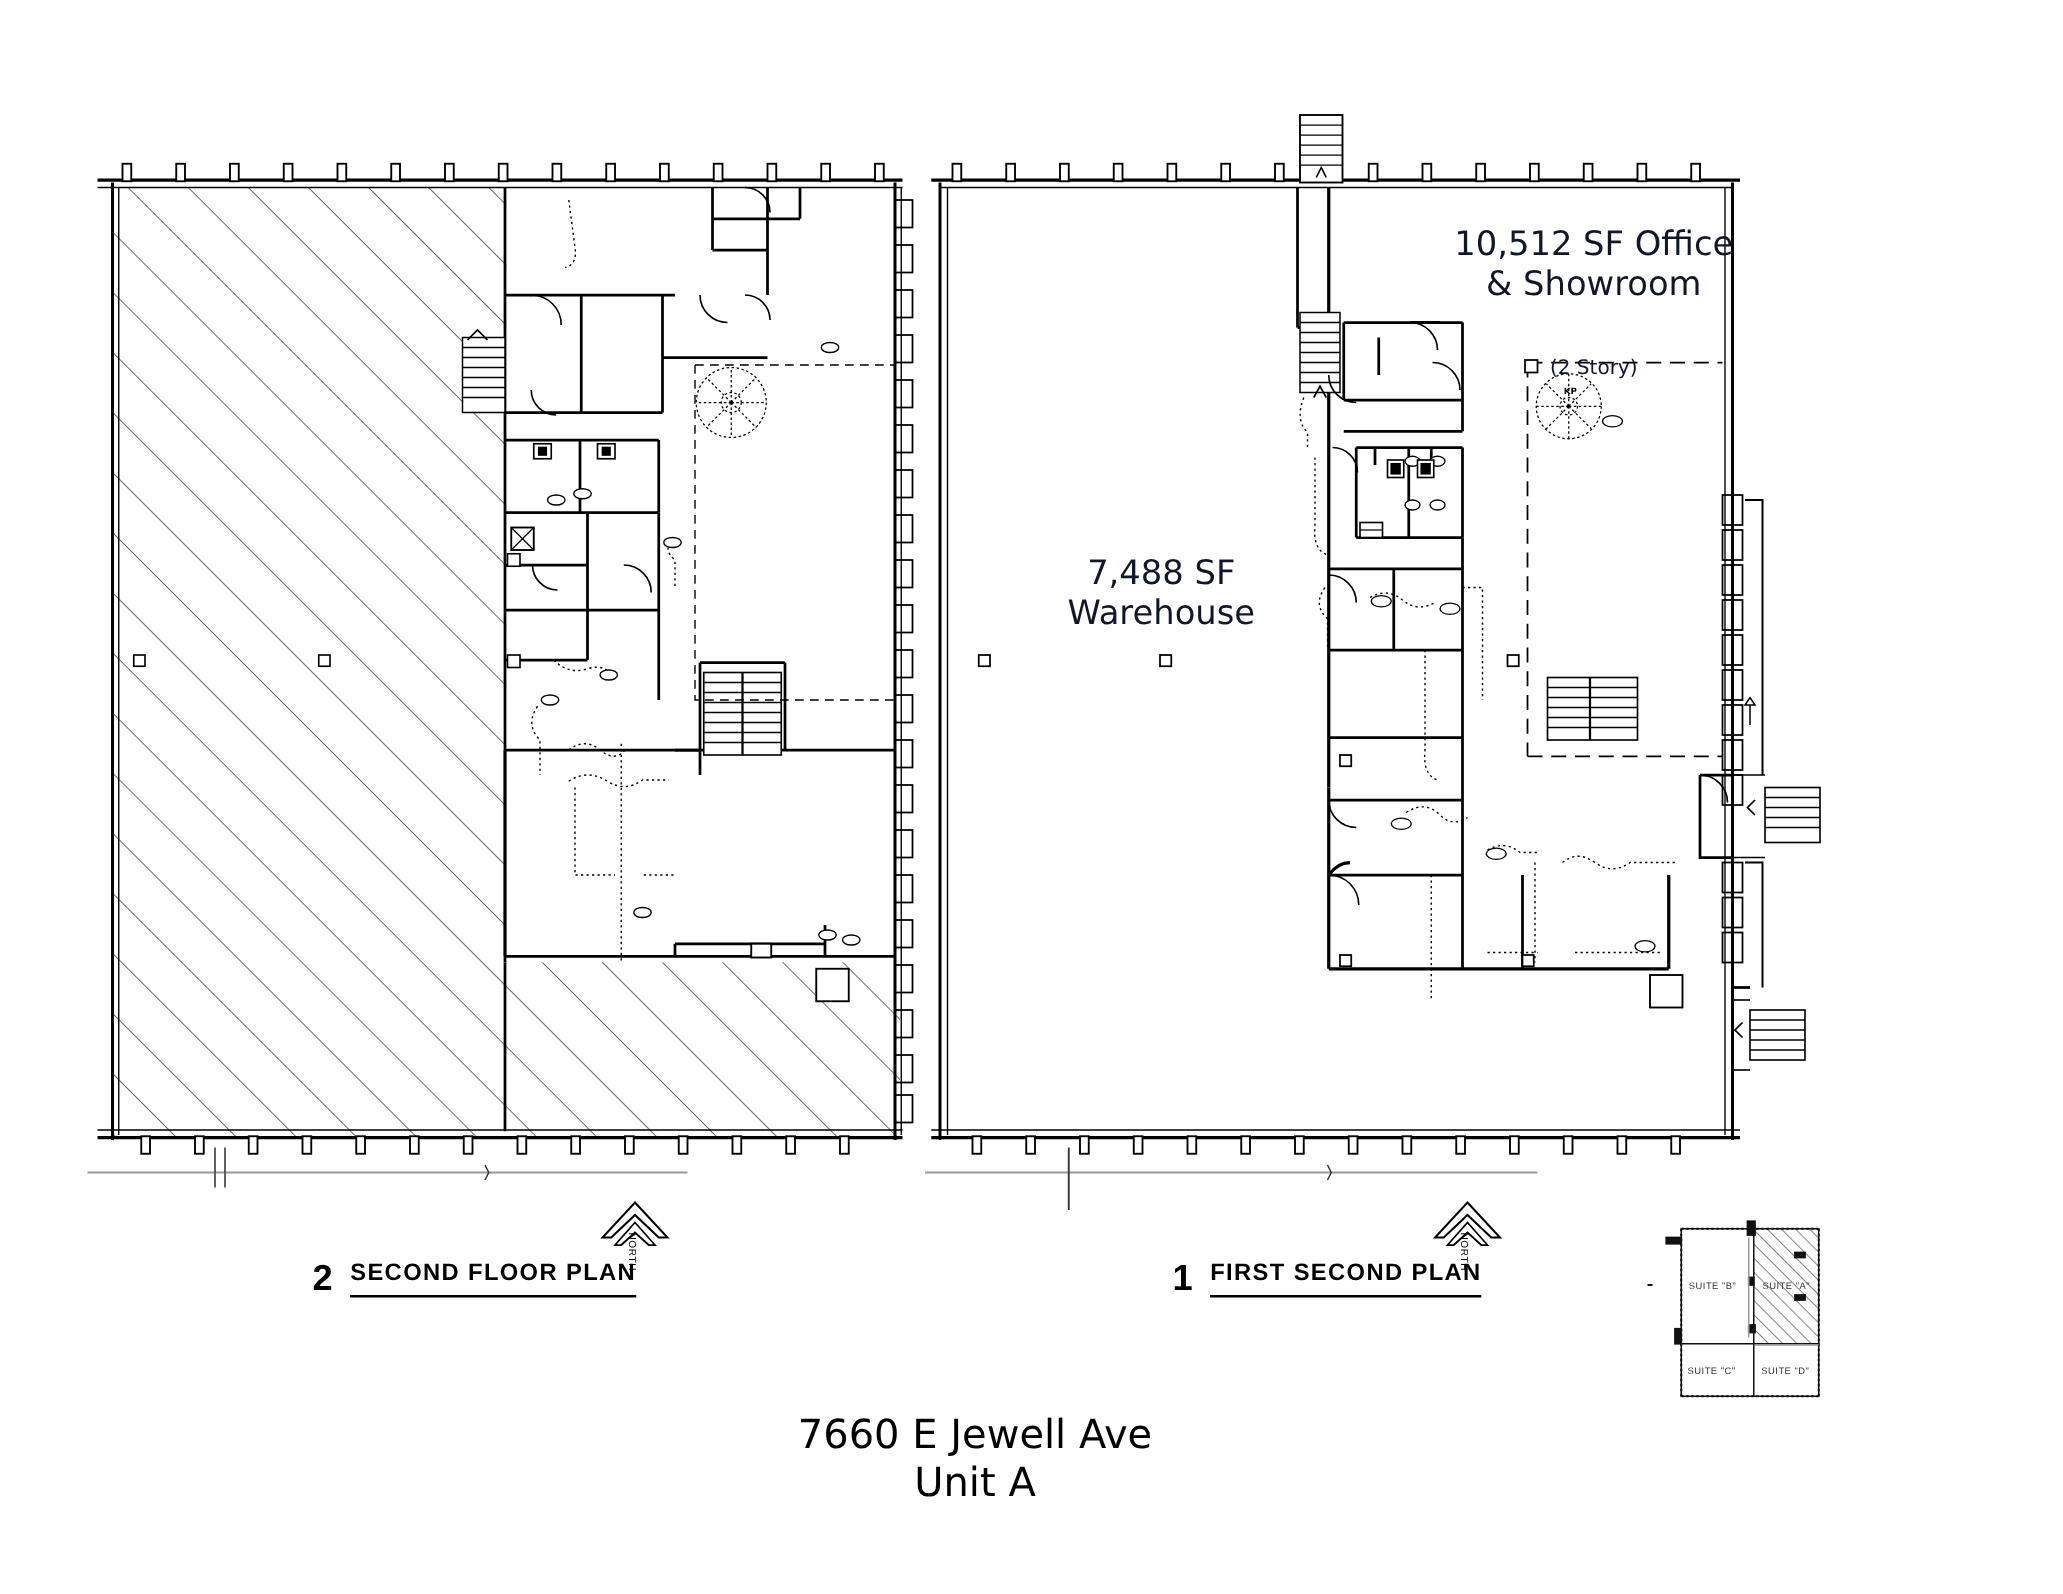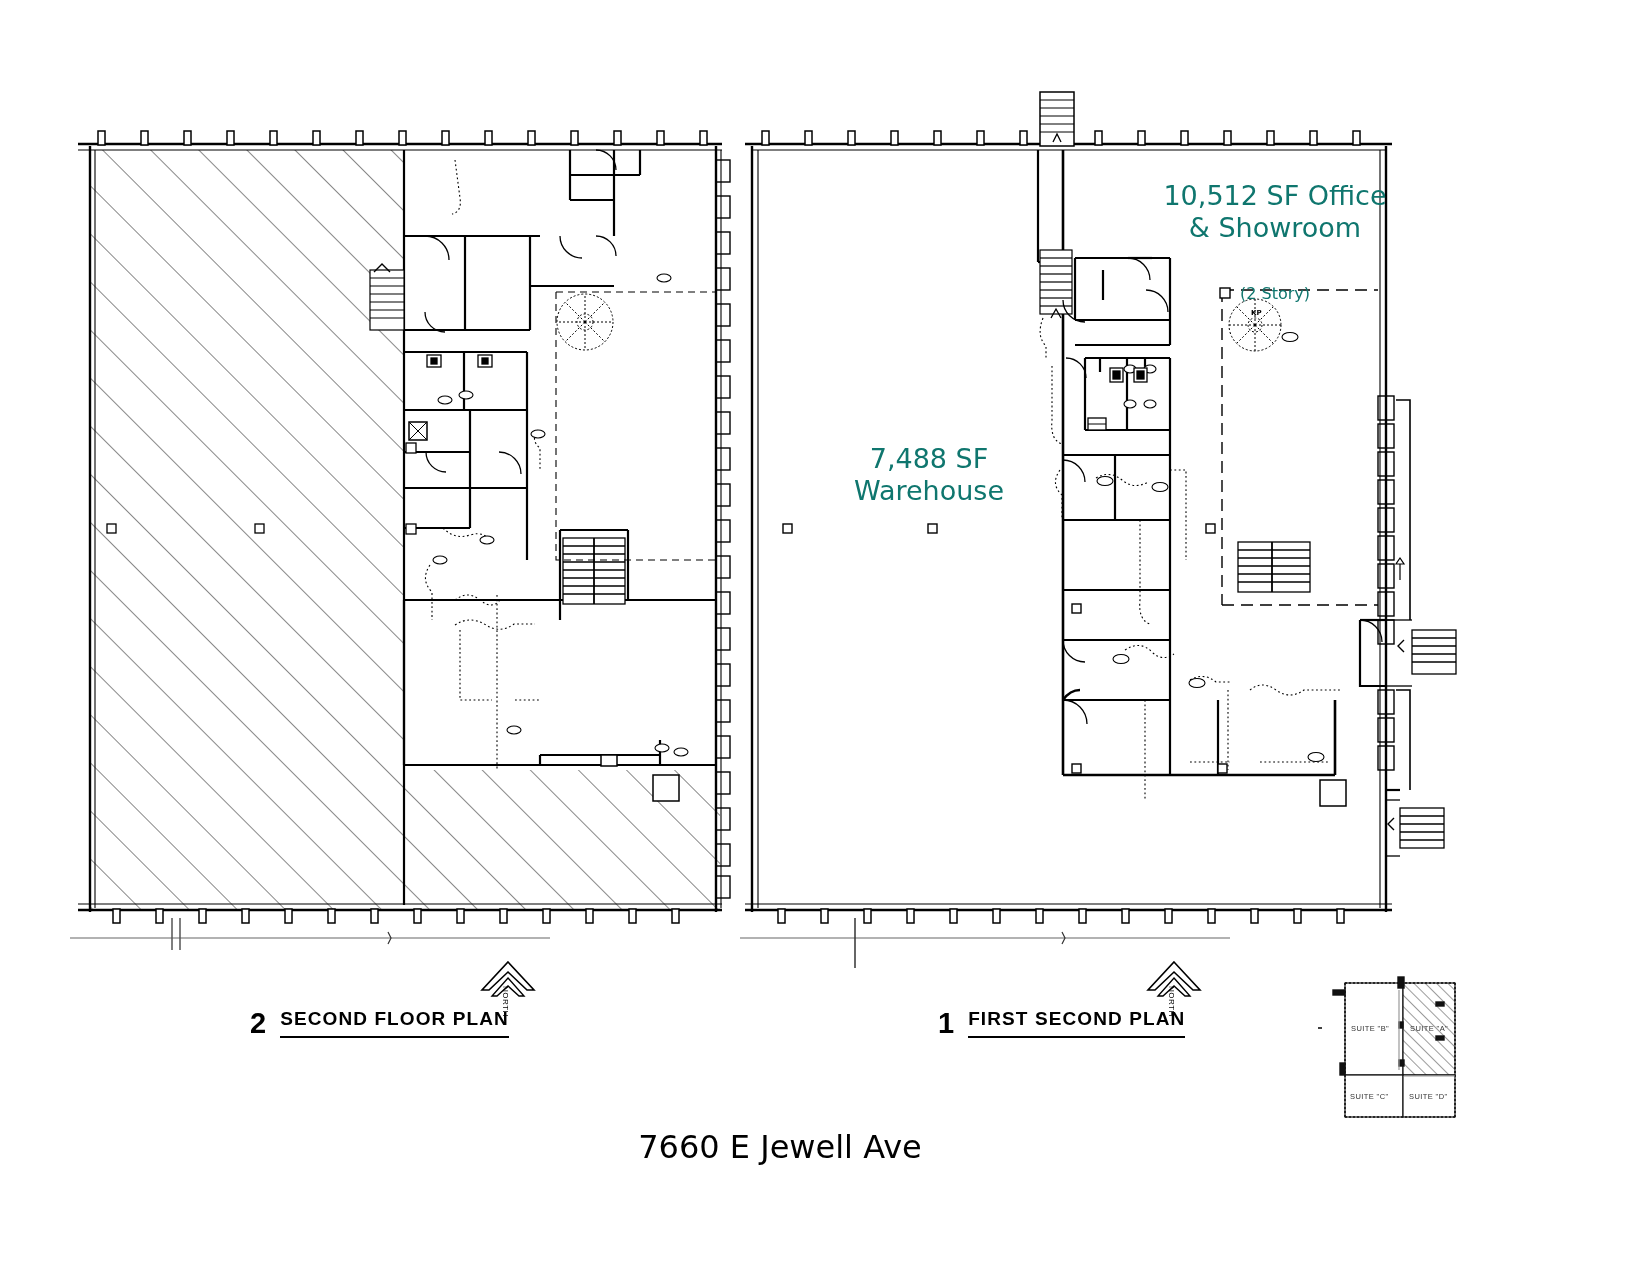--- a/index.html
+++ b/index.html
@@ -19,21 +19,21 @@
   .svg-layer {
     position: absolute;
     top: 0; left: 0;
     width: 1650px;
     height: 1275px;
   }
   
   .area-label {
     position: absolute;
     text-align: center;
-    color: #0f766e;
+    color: #0f172a;
     font-family: "DejaVu Sans", sans-serif;
     line-height: 1.18;
     white-space: nowrap;
   }
   .area-label .l1, .area-label .l2 {
     display: block;
     font-size: 27px;
   }
   .area-label .l3 {
     display: block;
@@ -681,20 +681,21 @@
     <span class="txt">SECOND FLOOR PLAN</span>
   </div>
 
   <div class="plan-title" id="first-floor-title">
     <span class="num">1</span>
     <span class="txt">FIRST SECOND PLAN</span>
   </div>
 
   <div id="sheet-title">
     <span class="addr">7660 E Jewell Ave</span>
+    <span class="unit">Unit A</span>
   </div>
 
   <div class="key-suite-label" style="left:1351px; top:1024px;">SUITE "B"</div>
   <div class="key-suite-label" style="left:1410px; top:1024px;">SUITE "A"</div>
   <div class="key-suite-label" style="left:1350px; top:1092px;">SUITE "C"</div>
   <div class="key-suite-label" style="left:1409px; top:1092px;">SUITE "D"</div>
 
 </div>
 
 </body></html>

